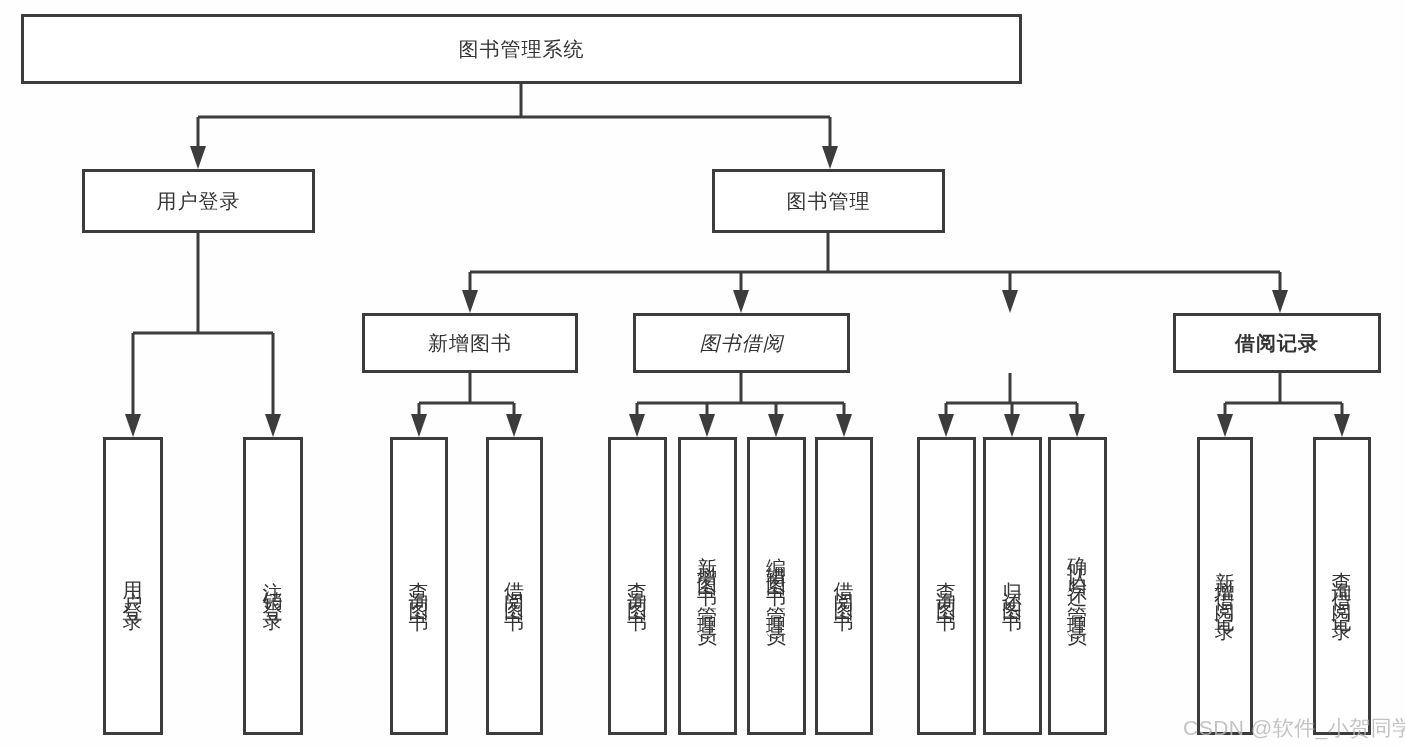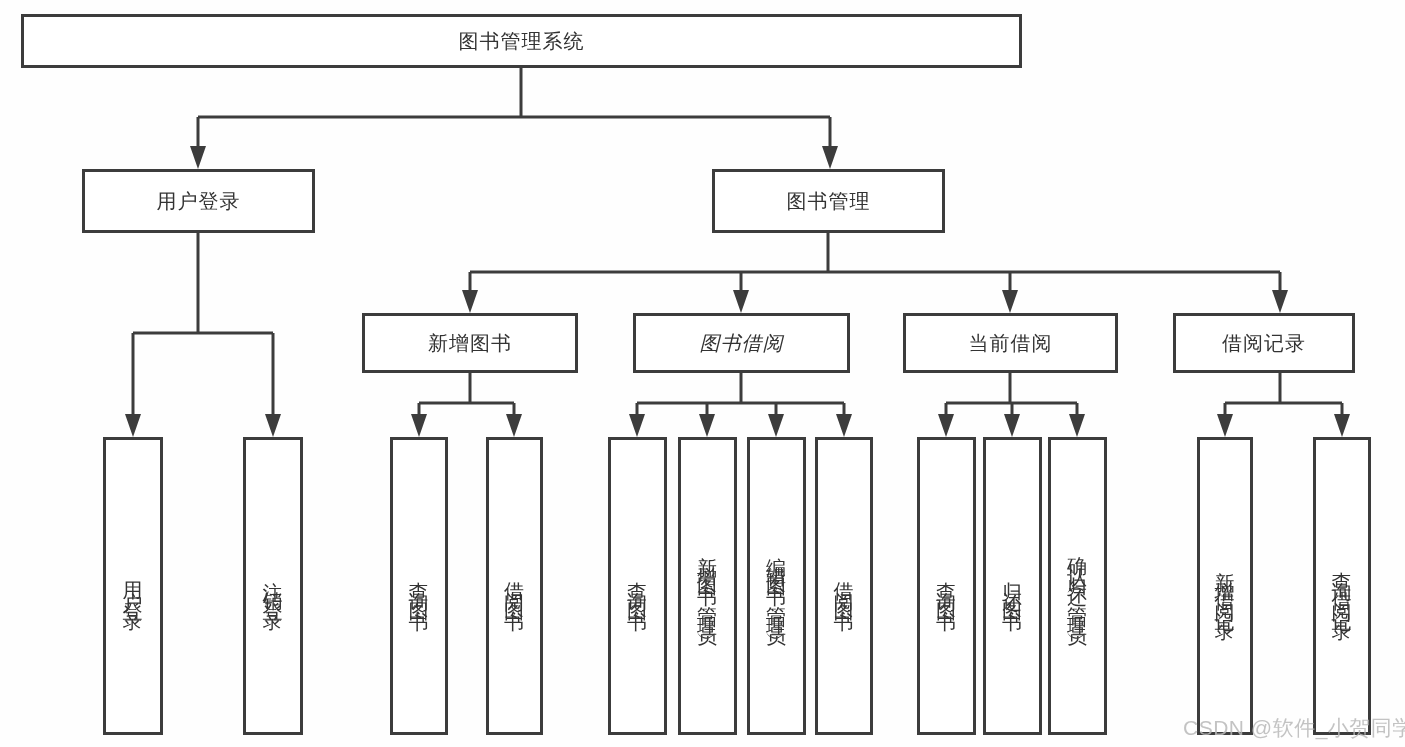--- a/index.html
+++ b/index.html
@@ -38,28 +38,28 @@
   #watermark{
     position:absolute;
     left:1183px;top:714px;
     font-size:21px;
     color:rgba(185,185,185,0.85);
     letter-spacing:0.5px;
     z-index:5;
     white-space:nowrap;
   }
   
-  .n-root{left:21px;top:14px;width:1001px;height:54px;}
+  .n-root{left:21px;top:14px;width:1001px;height:70px;}
   .n-user{left:82px;top:169px;width:233px;height:64px;}
   .n-book{left:712px;top:169px;width:233px;height:64px;}
   .n-r3{top:313px;height:60px;}
   .n-new{left:362px;width:216px;}
   .n-borrow{left:633px;width:217px;font-style:italic;}
   .n-current{left:903px;width:215px;}
-  .n-records{left:1173px;width:182px;}
+  .n-records{left:1173px;width:208px;font-weight:bold;}
   .leaf{top:437px;height:298px;}
   .l1{left:103px;width:60px;}
   .l2{left:243px;width:60px;}
   .l3{left:390px;width:58px;}
   .l4{left:486px;width:57px;}
   .l5{left:608px;width:59px;}
   .l6{left:678px;width:59px;}
   .l7{left:747px;width:59px;}
   .l8{left:815px;width:58px;}
   .l9{left:917px;width:59px;}
@@ -119,23 +119,20 @@
   <div class="box n-book">
     <span>图书管理</span>
   </div>
 
   <div class="box n-r3 n-new">
     <span>新增图书</span>
   </div>
   <div class="box n-r3 n-borrow">
     <span>图书借阅</span>
   </div>
-  <div class="box n-r3 n-current">
-    <span>当前借阅</span>
-  </div>
   <div class="box n-r3 n-records">
     <span>借阅记录</span>
   </div>
 
   <div class="box leaf l1">
     <span class="vtext">用户登录</span>
   </div>
   <div class="box leaf l2">
     <span class="vtext">注销登录</span>
   </div>

